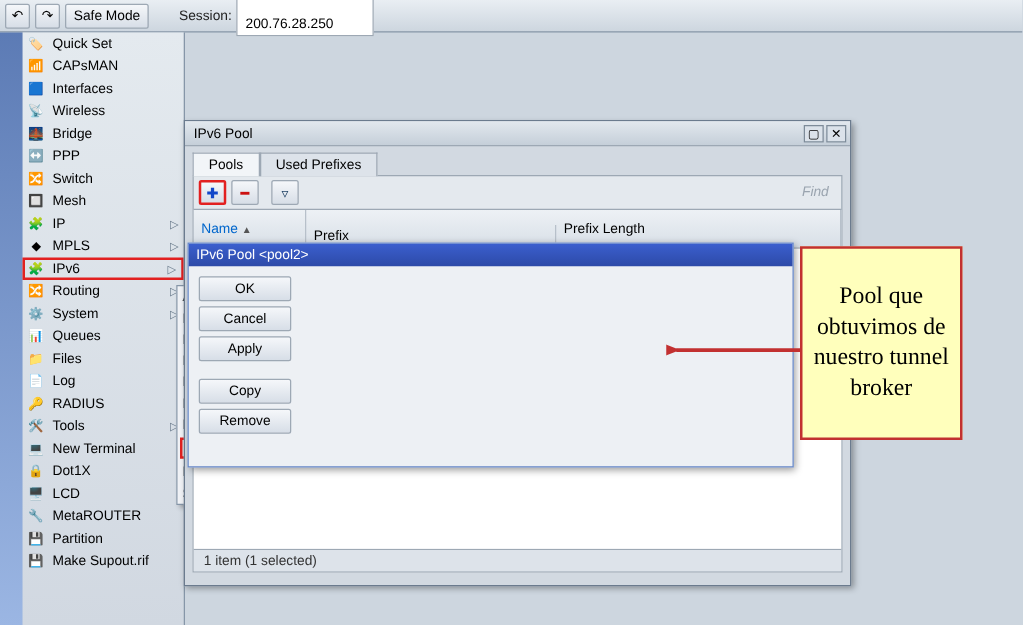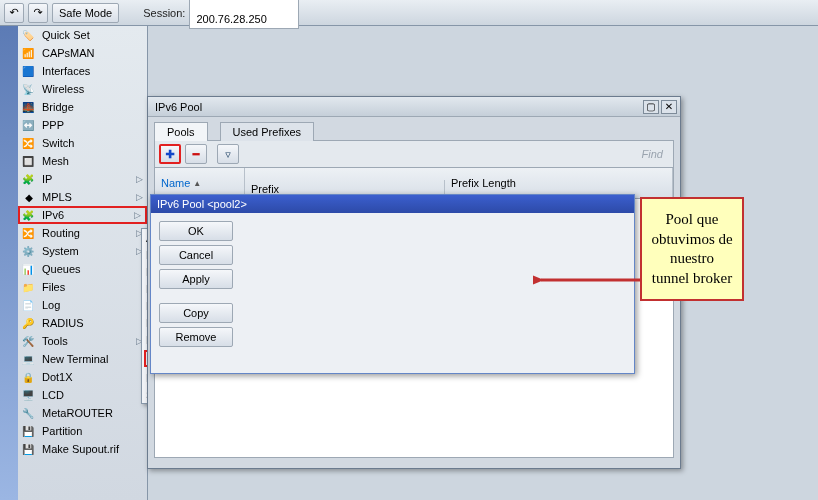--- a/index.html
+++ b/index.html
@@ -23,21 +23,21 @@
 .submenu .menu-item.highlighted{margin:2px;}
 
 .content{flex:1;position:relative;}
 
 .window{position:absolute;left:147px;top:96px;width:534px;height:373px;border:1px solid #6b7b8e;background:#d2d9e1;box-shadow:2px 2px 5px rgba(0,0,0,0.35);}
 .win-title{height:20px;background:linear-gradient(#e2e8ee,#c5cfd9);border-bottom:1px solid #9da8b4;display:flex;align-items:center;justify-content:space-between;padding:0 3px;}
 .win-title span{padding-left:4px;}
 .win-controls{display:flex;gap:2px;}
 .win-controls .wcbtn{width:16px;height:14px;border:1px solid #7d8b99;background:#dbe2ea;display:flex;align-items:center;justify-content:center;font-size:10px;cursor:pointer;}
 
-.tabs{display:flex;padding:4px 6px 0 6px;gap:12px;}
+.tabs{display:flex;padding:4px 6px 0 6px;gap:0;}
 .tab{padding:3px 12px;border:1px solid #9da8b4;border-bottom:none;background:#dde3ea;cursor:pointer;position:relative;top:1px;}
 .tab.active{background:#f2f5f8;z-index:2;}
 
 .tabbody{margin:0 6px 6px 6px;border:1px solid #9da8b4;background:#e4e9ee;height:318px;display:flex;flex-direction:column;}
 
 .tb2{height:26px;display:flex;align-items:center;padding:2px 4px;gap:4px;}
 .tb2 .btn{width:22px;height:20px;border:1px solid #9da8b4;background:linear-gradient(#f5f7fa,#d7dee7);display:flex;align-items:center;justify-content:center;cursor:pointer;border-radius:2px;}
 .tb2 .btn.add{border:2px solid #e22020;}
 .find{margin-left:auto;color:#9aa4af;font-style:italic;padding-right:6px;}
 
@@ -56,21 +56,21 @@
 .dlg-title{height:18px;background:linear-gradient(#3b5fce,#2d4aa8);color:#fff;display:flex;align-items:center;padding:0 6px;}
 .dlg-body{padding:8px;display:flex;gap:8px;}
 .form{flex:1;}
 .form-row{display:flex;align-items:center;height:26px;gap:6px;}
 .form-row label{width:80px;text-align:right;}
 .form-row input{flex:1;height:18px;border:1px solid #9da8b4;background:#fff;padding:1px 3px;}
 .form-row input:disabled{background:#e2e6eb;}
 .btncol{width:74px;display:flex;flex-direction:column;gap:4px;}
 .btncol button{height:20px;border:1px solid #9da8b4;background:linear-gradient(#f5f7fa,#d7dee7);cursor:pointer;border-radius:2px;}
 
-.annotation{position:absolute;left:640px;top:197px;width:104px;border:2px solid #c23030;background:#ffffbc;padding:11px 8px;text-align:center;font-size:15px;line-height:1.3;font-family:Georgia,serif;}
+.annotation{position:absolute;left:640px;top:197px;width:130px;border:2px solid #c23030;background:#ffffbc;padding:26px 8px;text-align:center;font-size:19px;line-height:1.3;font-family:Georgia,serif;}
 .arrow{position:absolute;left:533px;top:271px;pointer-events:none;}
 </style>
 </head>
 <body>
 
 <div class="toolbar">
   <div class="btn icon-btn">
       <span>↶</span>
     </div>
   <div class="btn icon-btn">
@@ -230,20 +230,21 @@
           <span style="color:#246;">▿</span>
         </div>
       <div class="find">Find</div>
     </div>
     <div class="columns">
       <div class="col name">Name</div>
       <div class="col prefix">Prefix</div>
       <div class="col len">Prefix Length</div>
     </div>
     <div class="grid"></div>
+    <div class="statusbar">1 item (1 selected)</div>
   </div>
 </div>
 
 <div class="dialog">
   <div class="dlg-title">IPv6 Pool &lt;pool2&gt;</div>
   <div class="dlg-body">
     <div class="btncol">
       <button>OK</button>
       <button>Cancel</button>
       <button>Apply</button>

